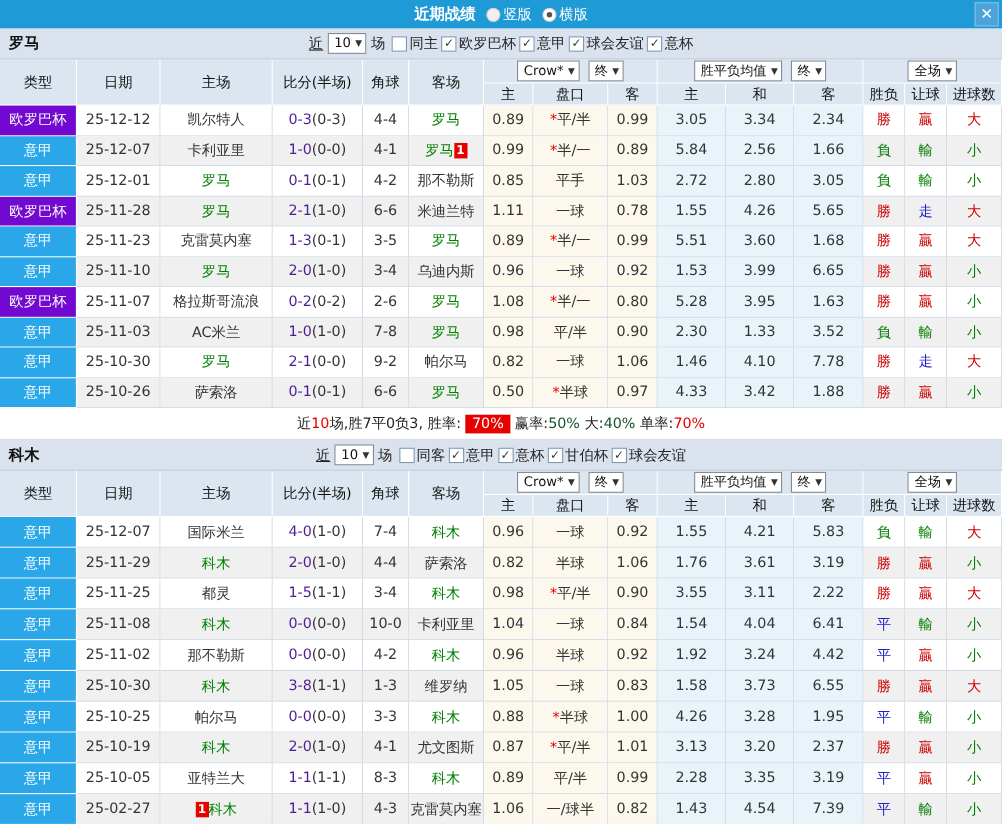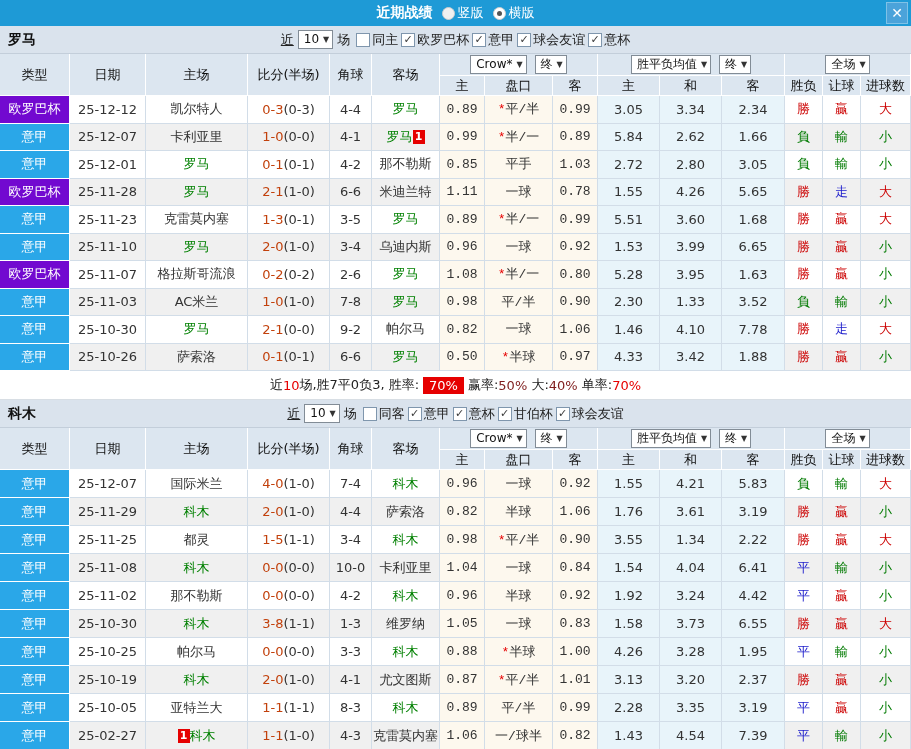--- a/index.html
+++ b/index.html
@@ -41,37 +41,37 @@
   thead tr.r1 th{height:22px;}
   thead tr.r2 th{height:20px;}
   td{border-right:1px solid #D2DDE8;border-bottom:1px solid #D2DDE8;}
   .t0 tbody td{height:27.5px;}
   .t1 tbody td{height:28px;}
   tr.even td{background:#F0F0F0;}
   tr.odd td{background:#fff;}
   td.league{color:#fff;border-bottom-color:#fff;border-right-color:#fff;}
   tr.odd td.league.lg-purple, tr.even td.league.lg-purple{background:#7209D0;}
   tr.odd td.league.lg-blue, tr.even td.league.lg-blue{background:#2AA7E8;}
-  tr.odd td.odds, tr.even td.odds{background:#FDF8EE;font-family:Liberation Mono, monospace;}
+  tr.odd td.odds, tr.even td.odds{background:#FDF8EE;}
   tr.odd td.mean, tr.even td.mean{background:#E8F4FA;}
-  .ft{color:#c2410c;}
+  .ft{color:#4c1d95;}
   .green{color:#008000;}
   .star{color:#E60000;}
   td.res{font-size:13px;}
   td.res.r{color:#CC0000;}
   td.res.g{color:#007A00;}
   td.res.b{color:#2020CC;}
   .rcard{display:inline-block;background:#E60000;color:#fff;font-size:11px;font-weight:bold;
          min-width:12px;height:14px;line-height:14px;text-align:center;vertical-align:1px;}
   
   .summary{height:28px;display:flex;align-items:center;justify-content:center;font-size:13px;
            color:#222;background:#fff;border-bottom:1px solid #d8dee4;}
   .summary span{white-space:pre;}
   .seg-r{color:#E60000;}
-  .seg-b{color:#7f1d1d;}
+  .seg-b{color:#14532d;}
   .seg-box{background:#E60000;color:#fff;padding:1px 6px;margin:0 4px;}
 </style>
 </head>
 <body>
 
 <div class="titlebar">
   <span class="title">近期战绩</span>
   <span class="radio">
     <span class="rcircle"></span>
     <span>竖版</span>
@@ -197,21 +197,21 @@
         <td class="league lg-blue">意甲</td>
         <td class="date">25-12-07</td>
         <td><span>卡利亚里</span></td>
         <td><span class="ft">1-0</span>(0-0)</td>
         <td>4-1</td>
         <td><span class="green">罗马</span><span class="rcard">1</span></td>
         <td class="odds">0.99</td>
         <td class="odds"><span class="star">*</span>半/一</td>
         <td class="odds">0.89</td>
         <td class="mean">5.84</td>
-        <td class="mean">2.62</td>
+        <td class="mean">2.56</td>
         <td class="mean">1.66</td>
         <td class="res g">負</td>
         <td class="res g">輸</td>
         <td class="res g">小</td>
       </tr>
       <tr class="odd">
         <td class="league lg-blue">意甲</td>
         <td class="date">25-12-01</td>
         <td><span class="green">罗马</span></td>
         <td><span class="ft">0-1</span>(0-1)</td>
@@ -491,21 +491,21 @@
         <td class="league lg-blue">意甲</td>
         <td class="date">25-11-25</td>
         <td><span>都灵</span></td>
         <td><span class="ft">1-5</span>(1-1)</td>
         <td>3-4</td>
         <td><span class="green">科木</span></td>
         <td class="odds">0.98</td>
         <td class="odds"><span class="star">*</span>平/半</td>
         <td class="odds">0.90</td>
         <td class="mean">3.55</td>
-        <td class="mean">1.34</td>
+        <td class="mean">3.11</td>
         <td class="mean">2.22</td>
         <td class="res r">勝</td>
         <td class="res r">贏</td>
         <td class="res r">大</td>
       </tr>
       <tr class="even">
         <td class="league lg-blue">意甲</td>
         <td class="date">25-11-08</td>
         <td><span class="green">科木</span></td>
         <td><span class="ft">0-0</span>(0-0)</td>

